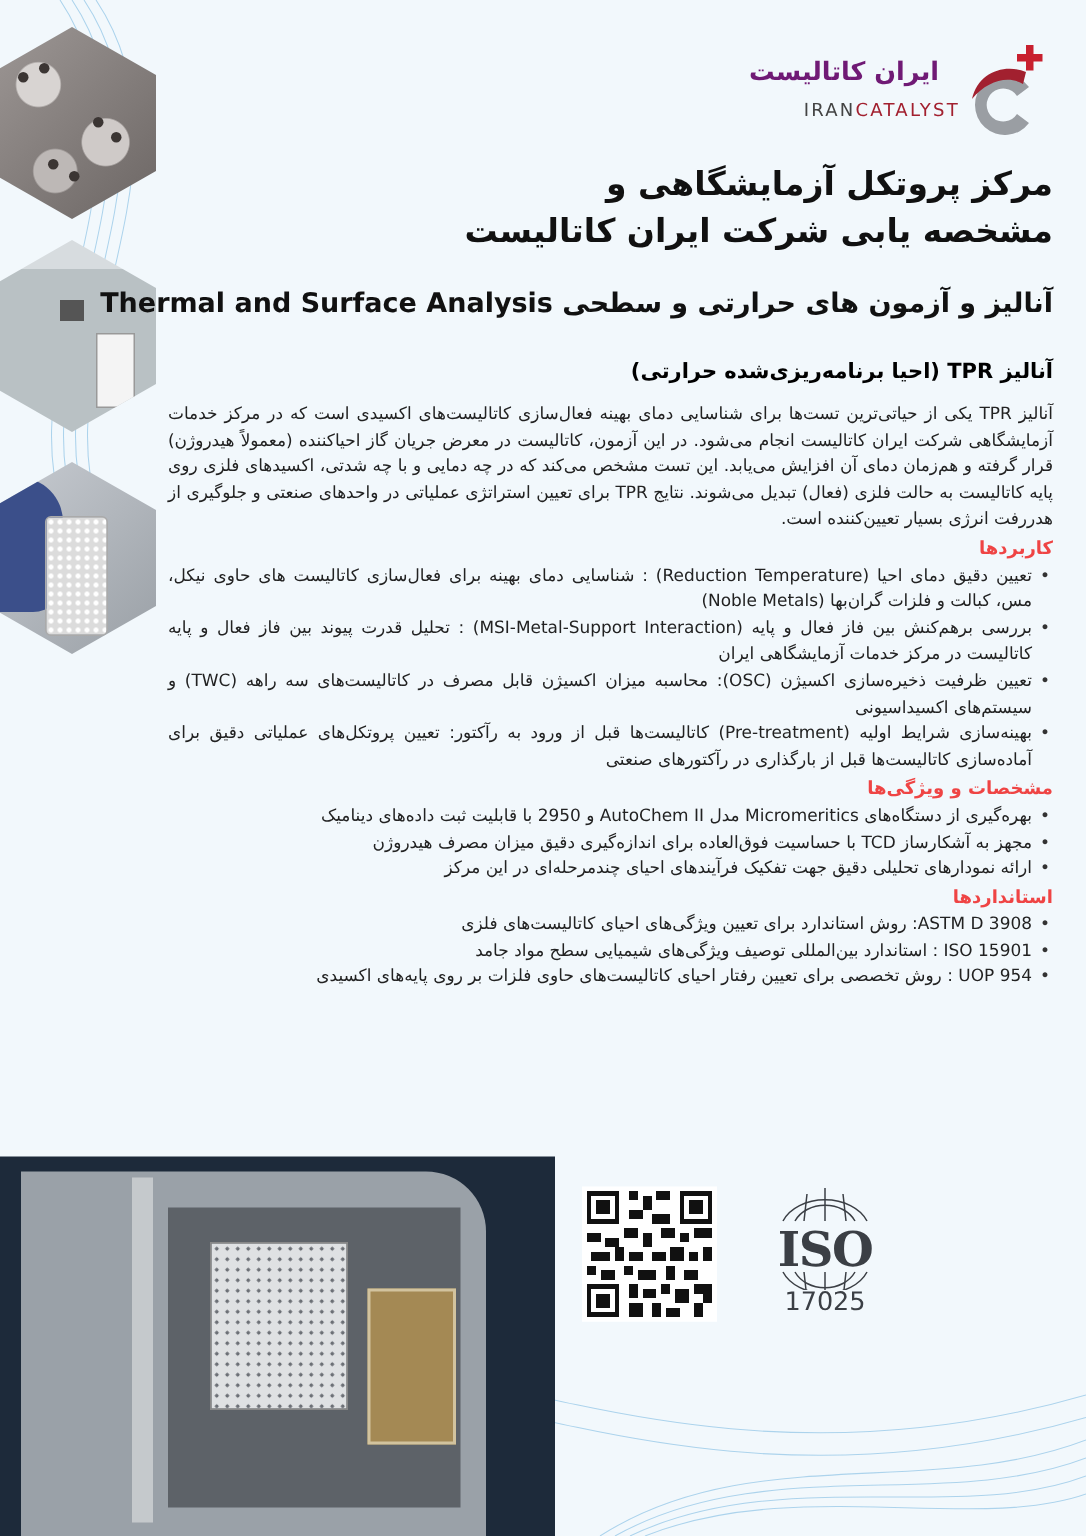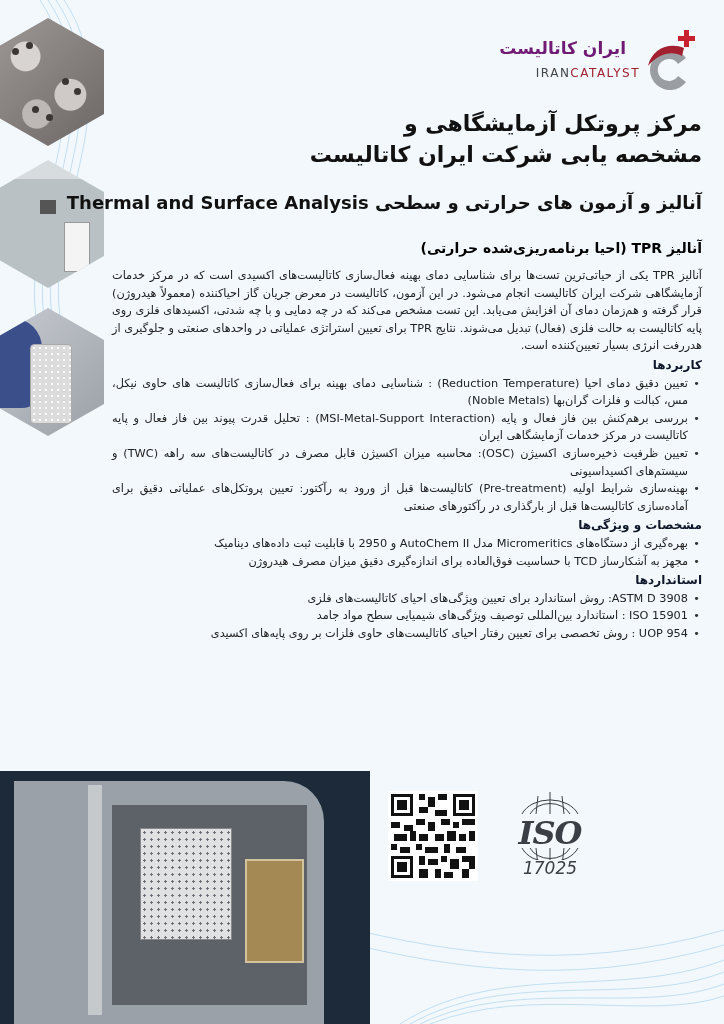--- a/index.html
+++ b/index.html
@@ -34,39 +34,39 @@
 
   .title { position:absolute; right:22px; top:108px; width:420px; text-align:right; direction:rtl;
     font-size:22px; font-weight:bold; line-height:31px; color:#111; }
   .subtitle { position:absolute; right:22px; top:192px; width:600px; text-align:right; direction:rtl;
     font-size:18px; font-weight:bold; color:#111; white-space:nowrap; }
   .section-title { position:absolute; right:22px; top:240px; direction:rtl; font-size:14px; font-weight:bold; color:#000000; }
 
   .content { position:absolute; right:22px; top:267px; width:590px; direction:rtl; text-align:justify;
     font-size:11.3px; line-height:17.6px; color:#222; }
   .content p { margin:0; }
-  .h { color:#0f172a; font-weight:bold; font-size:12px; margin-top:2px; }
+  .h { color:#ef4444; font-weight:bold; font-size:12px; margin-top:2px; }
   .content ul { margin:0; padding:0 14px 0 0; list-style:none; }
   .content li { position:relative; }
   .content li::before { content:"•"; position:absolute; right:-12px; top:0; color:#333; }
   .content li b { font-weight:normal; }
   .content ul.right li { text-align:right; }
 
   
   .device { position:absolute; left:0; top:771px; width:370px; height:253px; overflow:hidden;
     background:#1d2a3a; }
   .device .body { position:absolute; left:14px; top:10px; width:310px; height:243px; background:#9aa1a8; border-radius:0 40px 0 0; }
   .device .inner { position:absolute; left:112px; top:34px; width:195px; height:200px; background:#5d6268; }
   .device .furnace { position:absolute; left:140px; top:57px; width:90px; height:110px;
     background: radial-gradient(circle,#6c7076 0 25%, #dfe1e3 27%) 0 0/7px 7px; border:1px solid #888; }
   .device .port { position:absolute; left:245px; top:88px; width:55px; height:100px; background:#a48954; border:2px solid #d2c39e; }
   .device .door { position:absolute; left:88px; top:14px; width:14px; height:230px; background:#c5c9cc; }
 
   .qr { position:absolute; left:388px; top:791px; width:90px; height:90px; background:#fff; }
-  .iso { position:absolute; left:508px; top:790px; width:84px; height:96px; text-align:center;font-style:italic; }
+  .iso { position:absolute; left:508px; top:790px; width:84px; height:96px; text-align:center; }
   .iso-text { position:absolute; left:0; top:24px; width:84px; font-family:"DejaVu Serif", serif; font-weight:bold; font-size:32px; color:#3b3f45; letter-spacing:-1px; }
   .iso-num { position:absolute; left:0; top:68px; width:84px; font-size:17px; color:#3b3f45; }
   .site { position:absolute; right:66px; top:1037px; font-size:16px; color:#333; letter-spacing:0.5px; }
 </style>
 </head>
 <body>
 
 <svg class="waves" width="724" height="1024" viewBox="0 0 724 1024">
   <g fill="none" stroke="#8fc4e6" stroke-width="0.7" opacity="0.7">
     <path d="M40 0 C 120 120, -20 260, 60 380"></path>
@@ -125,20 +125,21 @@
     <li><b>تعیین دقیق دمای احیا (Reduction Temperature)</b><span> : شناسایی دمای بهینه برای فعال‌سازی کاتالیست های حاوی نیکل، مس، کبالت و فلزات گران‌بها (Noble Metals)</span></li>
     <li><b>بررسی برهم‌کنش بین فاز فعال و پایه (MSI-Metal-Support Interaction)</b><span> : تحلیل قدرت پیوند بین فاز فعال و پایه کاتالیست در مرکز خدمات آزمایشگاهی ایران</span></li>
     <li><b>تعیین ظرفیت ذخیره‌سازی اکسیژن (OSC)</b><span>: محاسبه میزان اکسیژن قابل مصرف در کاتالیست‌های سه راهه (TWC) و سیستم‌های اکسیداسیونی</span></li>
     <li><b>بهینه‌سازی شرایط  اولیه (Pre-treatment) کاتالیست‌ها قبل از ورود به رآکتور:</b><span> تعیین پروتکل‌های عملیاتی دقیق برای آماده‌سازی کاتالیست‌ها قبل از بارگذاری در رآکتورهای صنعتی</span></li>
   </ul>
 
   <div class="h">مشخصات و ویژگی‌ها</div>
   <ul class="right">
     <li>بهره‌گیری از دستگاه‌های Micromeritics  مدل AutoChem II و 2950 با قابلیت ثبت داده‌های دینامیک</li>
     <li>مجهز به آشکارساز TCD با حساسیت فوق‌العاده برای اندازه‌گیری دقیق میزان مصرف هیدروژن</li>
+    <li>ارائه نمودارهای تحلیلی دقیق جهت تفکیک فرآیندهای احیای چندمرحله‌ای در این مرکز</li>
   </ul>
 
   <div class="h">استانداردها</div>
   <ul class="right">
     <li><b>ASTM D 3908</b><span>: روش استاندارد برای تعیین ویژگی‌های احیای کاتالیست‌های فلزی</span></li>
     <li><b>ISO 15901</b><span> : استاندارد بین‌المللی توصیف ویژگی‌های شیمیایی سطح مواد جامد</span></li>
     <li><b>UOP 954</b><span> : روش تخصصی برای تعیین رفتار احیای کاتالیست‌های حاوی فلزات بر روی پایه‌های اکسیدی</span></li>
   </ul>
 </div>
 

